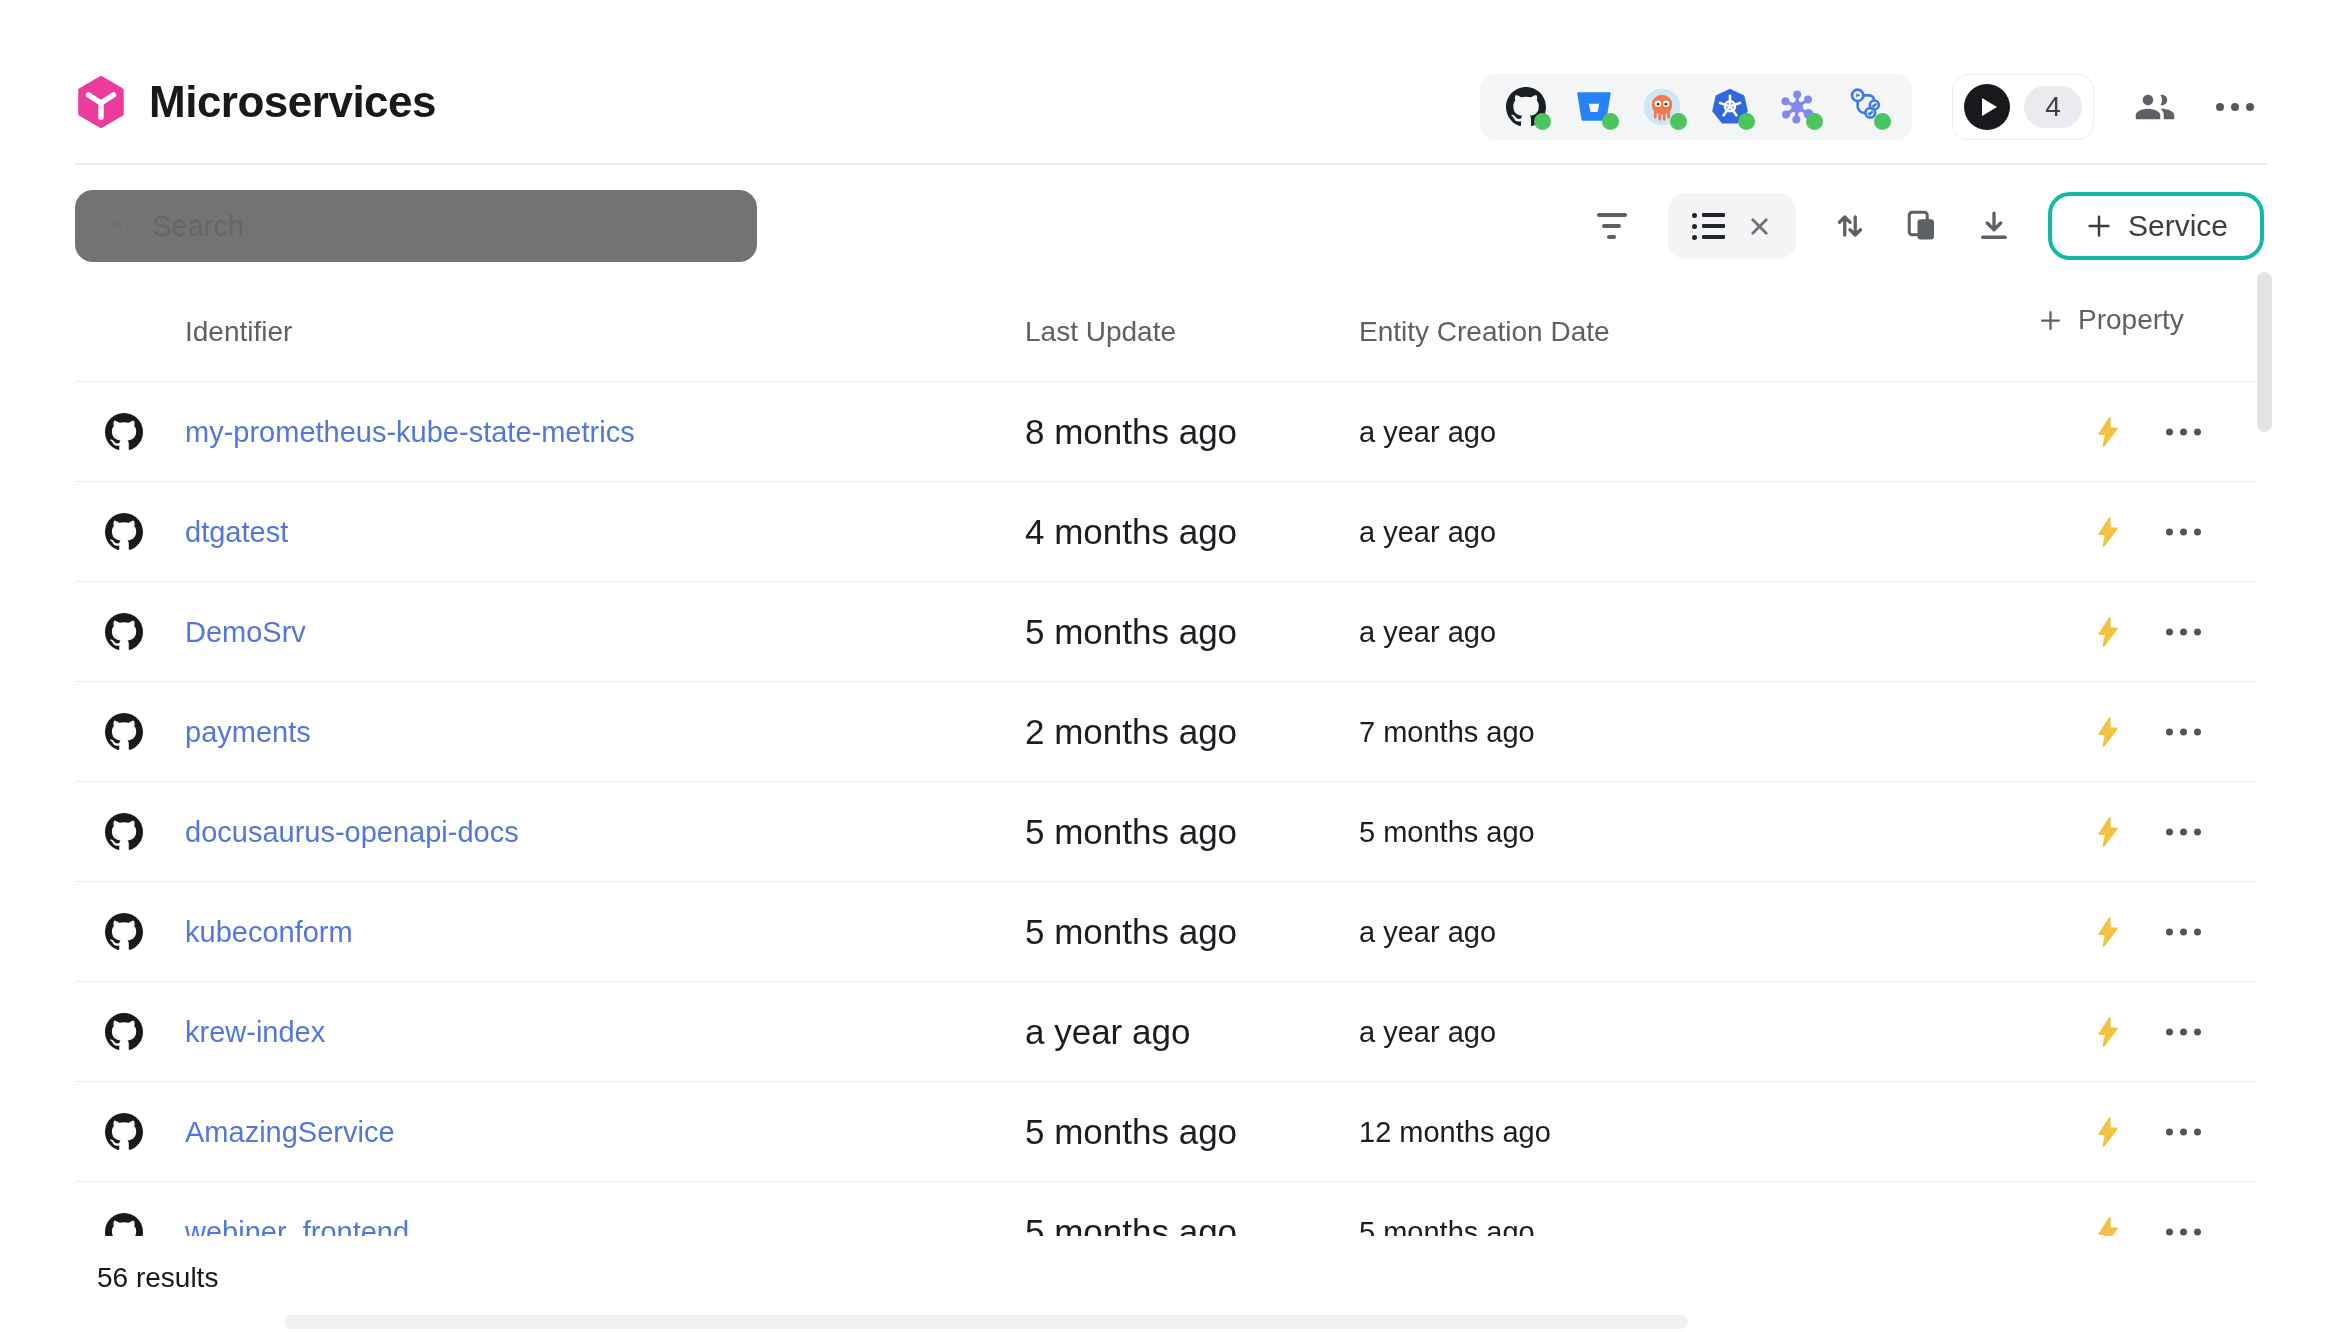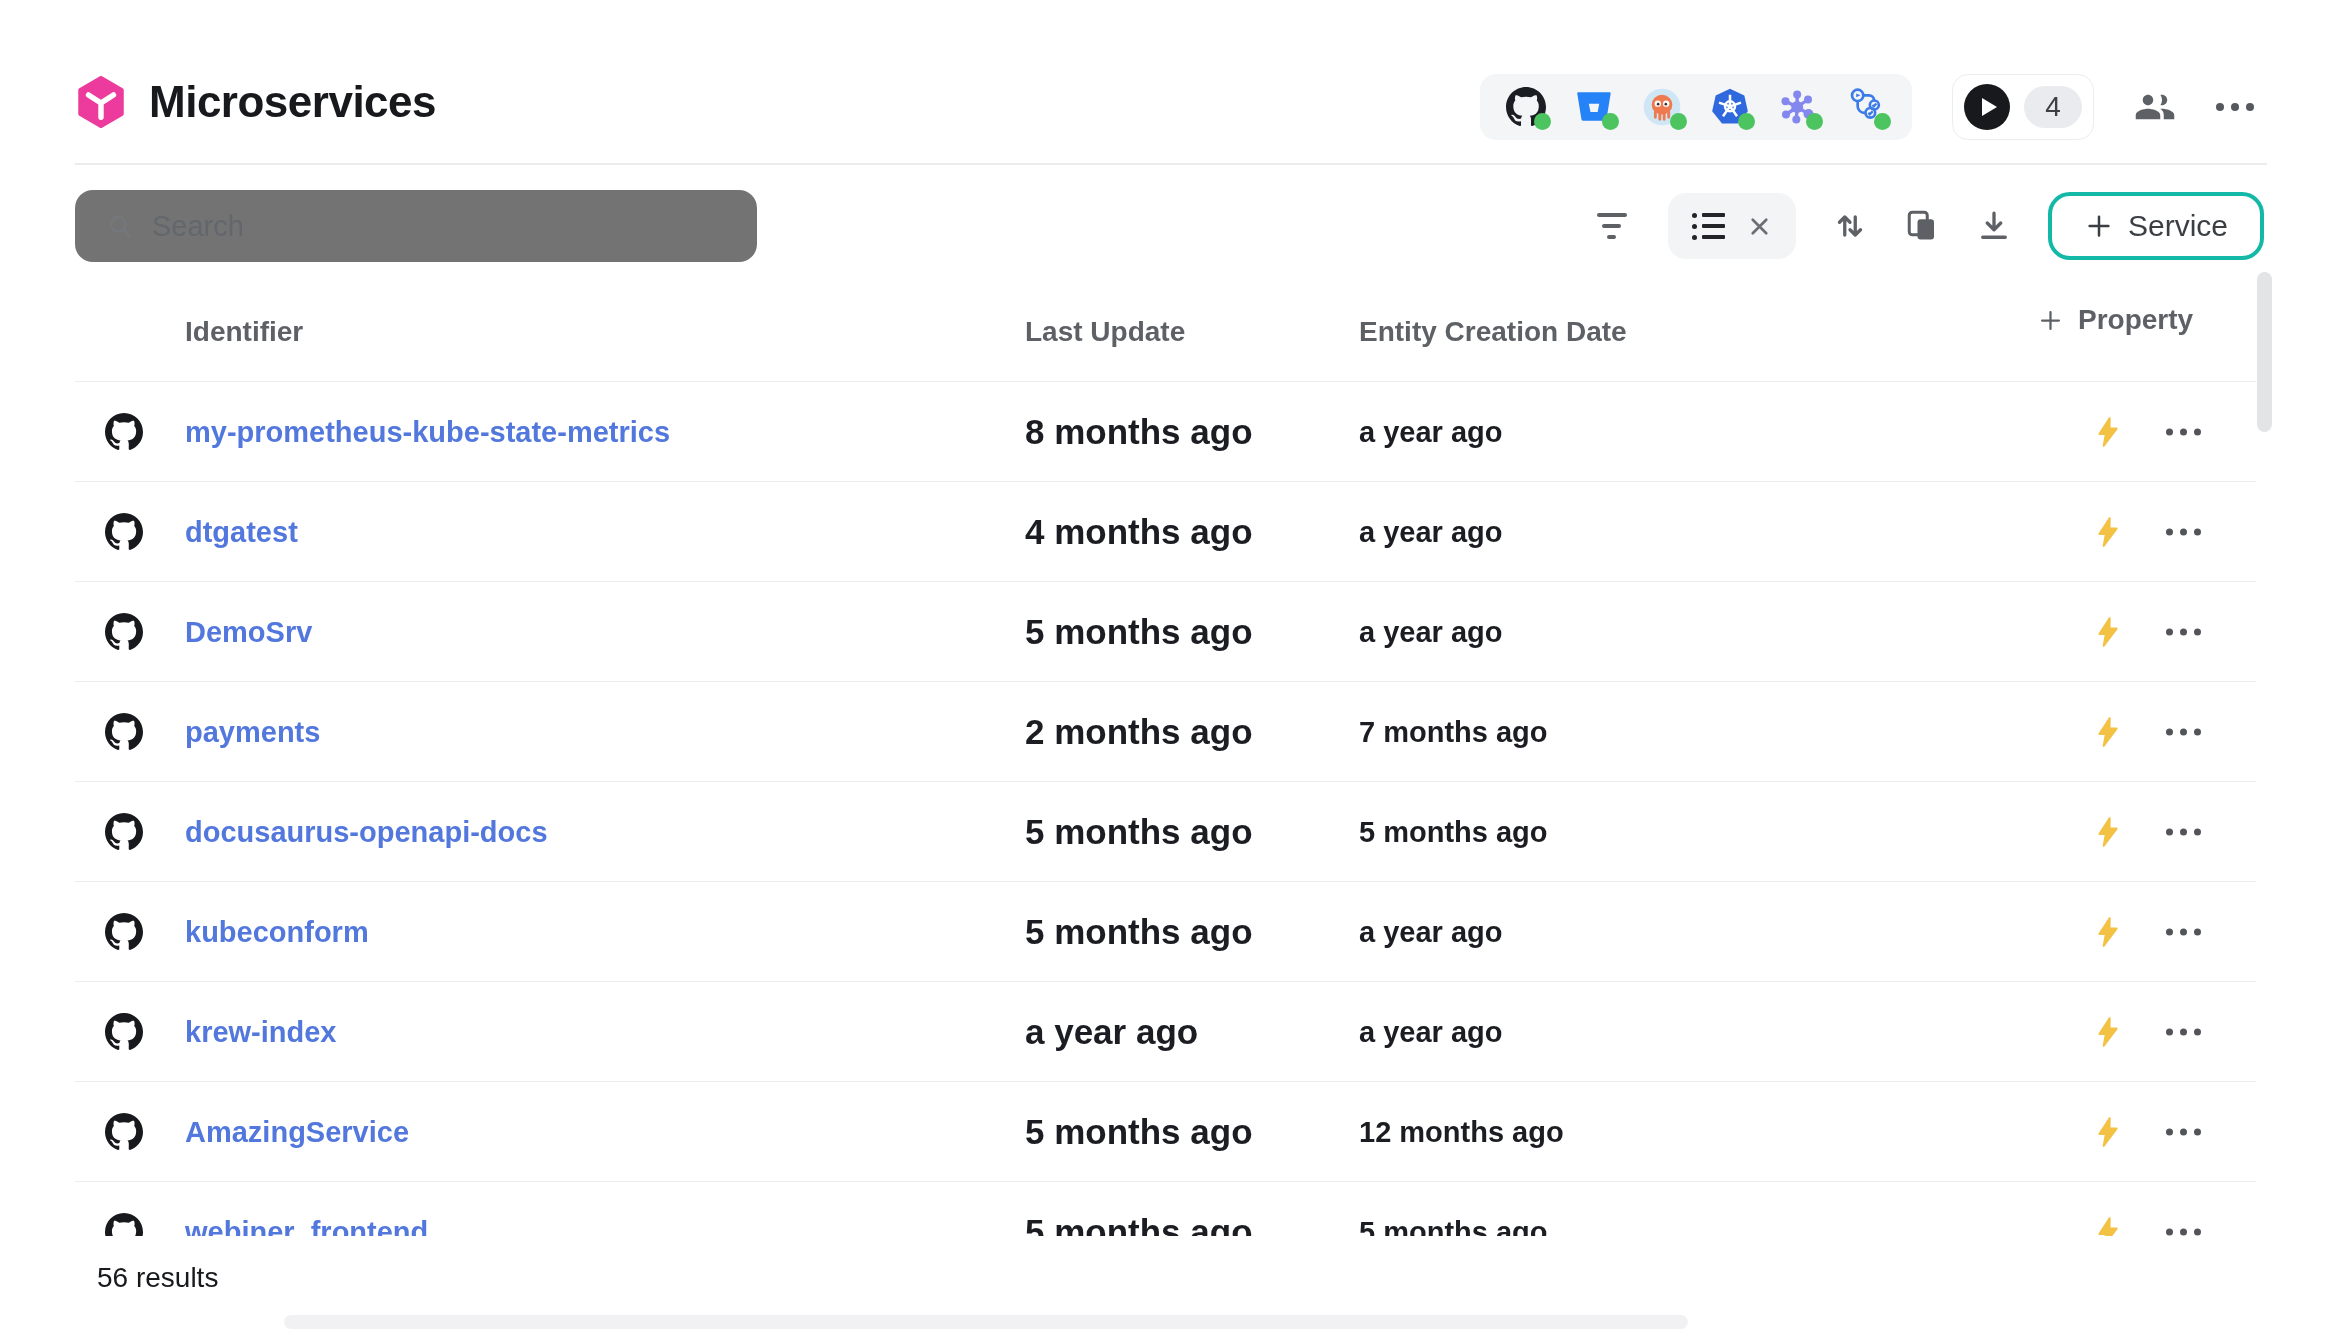--- a/index.html
+++ b/index.html
@@ -41,21 +41,21 @@
   .filter-btn i:nth-child(1){ width:30px; } .filter-btn i:nth-child(2){ width:19px; } .filter-btn i:nth-child(3){ width:9px; }
   .view-pill { height:66px; width:128px; background:#f3f4f6; border-radius:18px; display:flex; align-items:center; justify-content:center; gap:22px; }
   .list-icon { display:flex; flex-direction:column; gap:6px; }
   .list-icon i { display:flex; align-items:center; gap:5px; }
   .list-icon i::before { content:""; width:5px; height:5px; border-radius:50%; background:#212428; }
   .list-icon i::after { content:""; width:23px; height:4px; border-radius:1px; background:#212428; }
   .service-button { height:68px; border:4px solid #14b8a6; border-radius:22px; background:#fff; display:flex; align-items:center; gap:14px; padding:0 32px; cursor:pointer; }
   .service-button span { font-size:30px; color:#3b3f44; }
 
   
-  .table { position:absolute; left:75px; top:280px; width:2181px;font-weight:bold; }
+  .table { position:absolute; left:75px; top:280px; width:2181px; }
   .table-header { position:relative; height:102px; border-bottom:1px solid #ededef; font-size:28px; color:#5d6166; }
   .table-header .hcell { position:absolute; top:36px; }
   .h-id { left:110px; } .h-lu { left:950px; } .h-cd { left:1284px; }
   .property-button { position:absolute; left:1962px; top:24px; display:flex; align-items:center; gap:14px; cursor:pointer; color:#5d6166; font-size:28px; }
 
   .rows-viewport { position:relative; height:854px; overflow:hidden; }
   .trow { position:relative; height:100px; border-bottom:1px solid #ededef; }
   .trow .cell { position:absolute; top:50%; transform:translateY(-50%); }
   .gh-cell { left:30px; width:38px; height:38px; }
   .gh-cell svg { width:38px; height:38px; display:block; }

